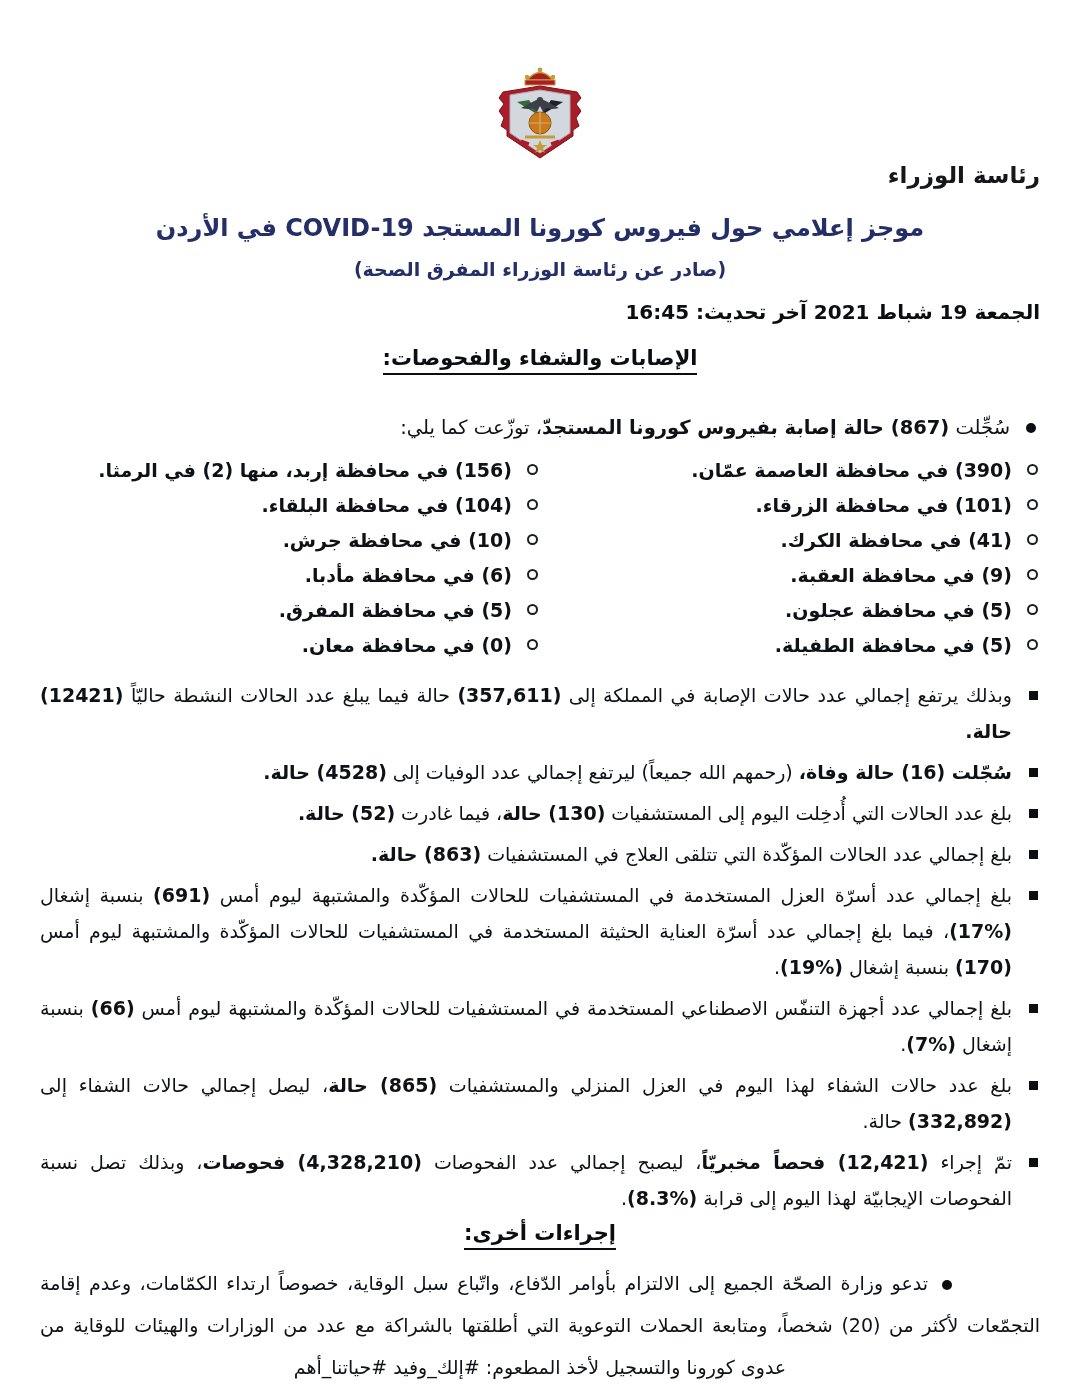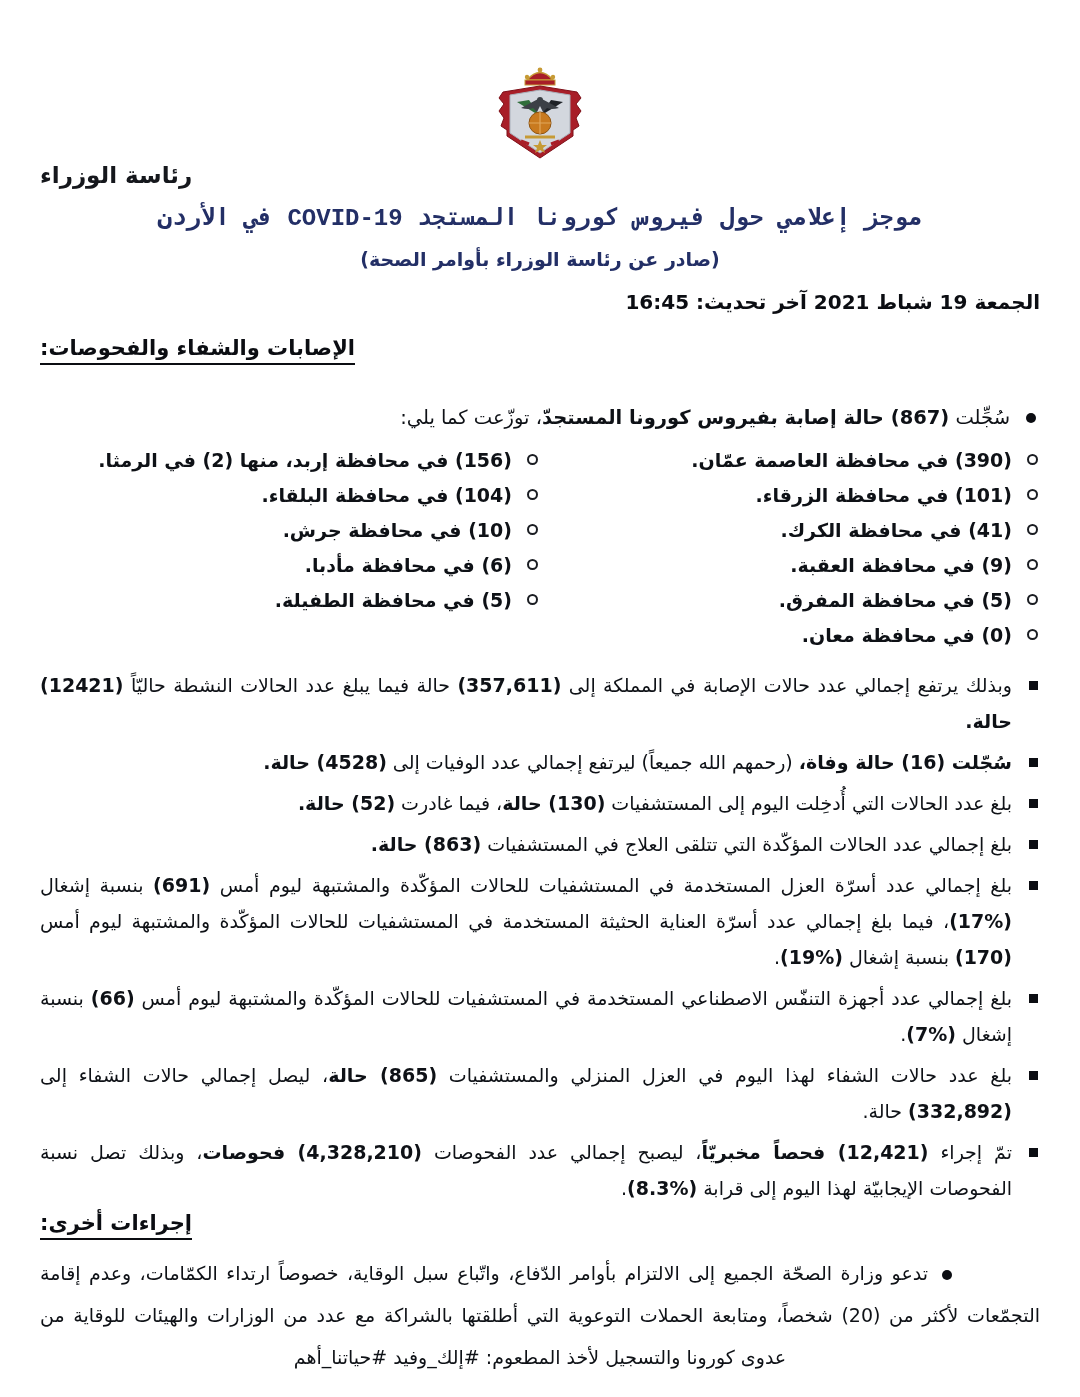--- a/index.html
+++ b/index.html
@@ -6,42 +6,41 @@
   html,body { background:#e9e9e9; }
   body { font-family:"DejaVu Sans", sans-serif; }
   .page {
     position:relative; width:1080px; height:1397px; margin:0 auto;
     background:#ffffff; color:#0e1116; direction:rtl;
     padding:64px 40px 0 40px; overflow:hidden;
   }
   .b { font-weight:bold; }
 
   
-  .logo-wrap { text-align:left; }
+  .logo-wrap { text-align:right; }
   .logo-wrap svg { display:block; margin:0 auto; }
   .org-name {
     margin-top:2px; font-size:23px; font-weight:bold; color:#15171c;
     letter-spacing:-1px;
   }
   .doc-title {
-    margin-top:15px; text-align:center; font-size:24px; font-weight:bold;
+    margin-top:26px; text-align:center; font-size:24px; font-weight:bold;
     color:#232f66;
-    font-family:Liberation Mono, monospace;
   }
   .doc-subtitle {
     margin-top:16px; text-align:center; font-size:19px; font-weight:bold;
     color:#232f66;
   }
   .date-line {
     margin-top:20px; font-size:20px; font-weight:bold;
     color:#0b0d12;
   }
 
   
-  .section-heading { margin-top:22px; text-align:left; }
+  .section-heading { margin-top:22px; text-align:center; }
   .section-heading span {
     display:inline-block; font-size:21px; font-weight:bold; color:#0b0d12;
     border-bottom:2.5px solid #0b0d12; padding-bottom:3px;
   }
 
   
   .intro {
     margin-top:36px; padding-right:30px; position:relative;
     font-size:19.5px; line-height:34px;
   }
@@ -113,21 +112,21 @@
 
       <path d="M48 73 H78" stroke="#c69a35" stroke-width="3"></path>
       <path d="M44 77 L52 80 M82 77 L74 80" stroke="#a81e28" stroke-width="3"></path>
 
       <path d="M63 76 L65 81 L70 81 L66 84 L68 89 L63 86 L58 89 L60 84 L56 81 L61 81 Z" fill="#c69a35"></path>
     </svg>
     <div class="org-name">رئاسة الوزراء</div>
   </div>
 
   <div class="doc-title">موجز إعلامي حول فيروس كورونا المستجد COVID-19 في الأردن</div>
-  <div class="doc-subtitle">(صادر عن رئاسة الوزراء بأوامر الصحة)</div>
+  <div class="doc-subtitle">(صادر عن رئاسة الوزراء المفرق الصحة)</div>
   <div class="date-line">الجمعة 19 شباط 2021 آخر تحديث: 16:45</div>
 
   <div class="section-heading">
     <span>الإصابات والشفاء والفحوصات:</span>
   </div>
 
   <div class="intro">
     <span class="dot-icon"></span>
     <span><span>سُجِّلت </span><span class="b">(867) حالة إصابة بفيروس كورونا المستجدّ</span><span>، توزّعت كما يلي:</span></span>
   </div>
@@ -160,20 +159,24 @@
     <div class="gov-item">
       <span class="circle-icon"></span>
       <span>(9) في محافظة العقبة.</span>
     </div>
     <div class="gov-item">
       <span class="circle-icon"></span>
       <span>(6) في محافظة مأدبا.</span>
     </div>
     <div class="gov-item">
       <span class="circle-icon"></span>
+      <span>(5) في محافظة عجلون.</span>
+    </div>
+    <div class="gov-item">
+      <span class="circle-icon"></span>
       <span>(5) في محافظة المفرق.</span>
     </div>
     <div class="gov-item">
       <span class="circle-icon"></span>
       <span>(5) في محافظة الطفيلة.</span>
     </div>
     <div class="gov-item">
       <span class="circle-icon"></span>
       <span>(0) في محافظة معان.</span>
     </div>

